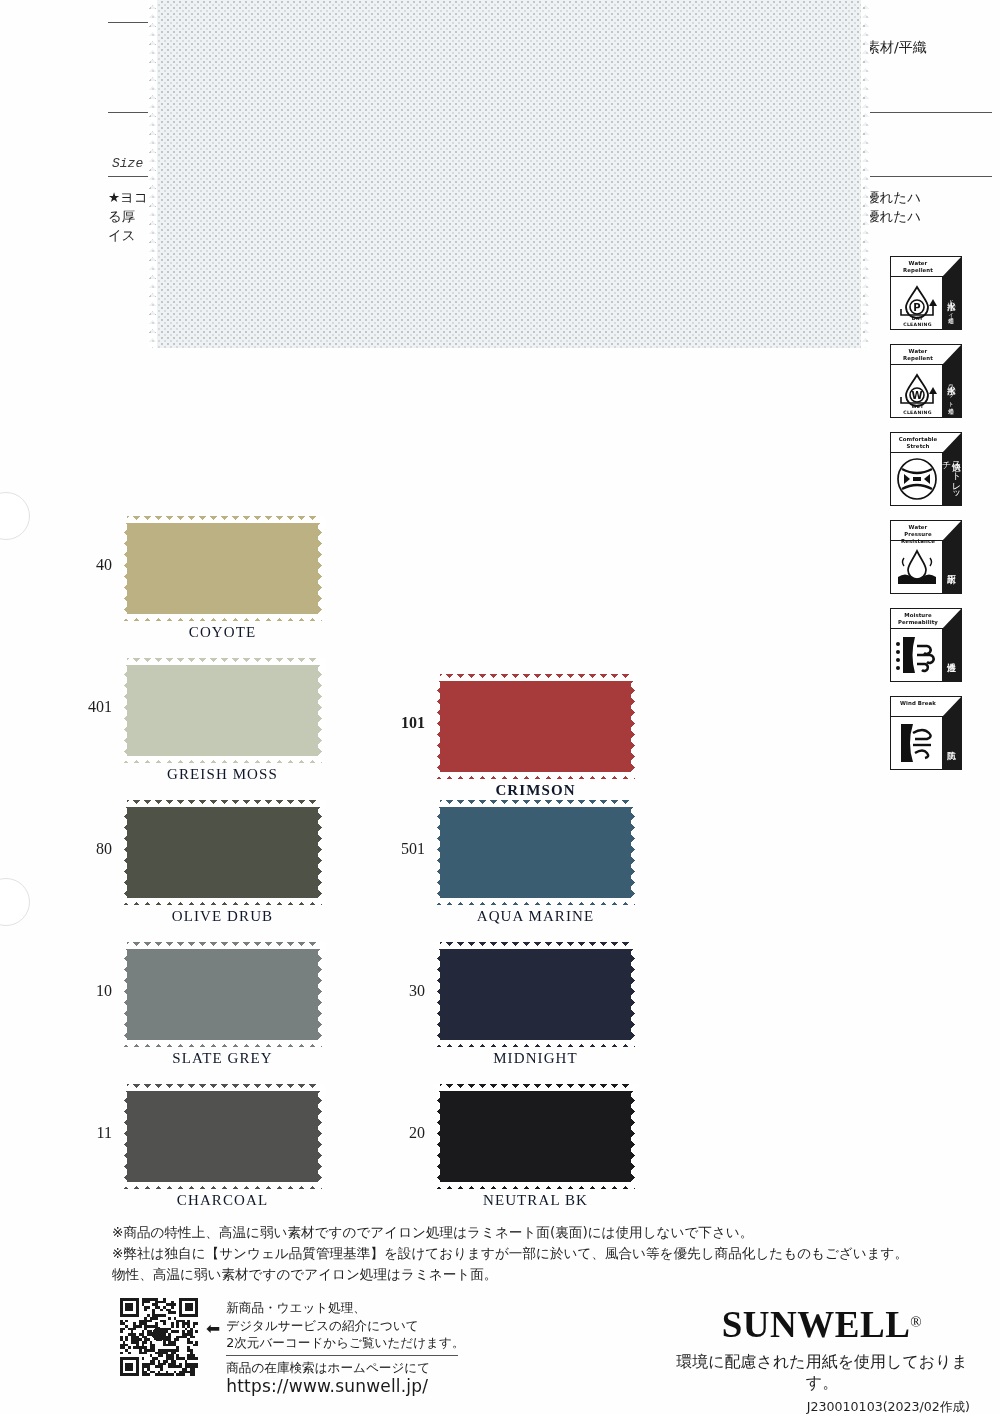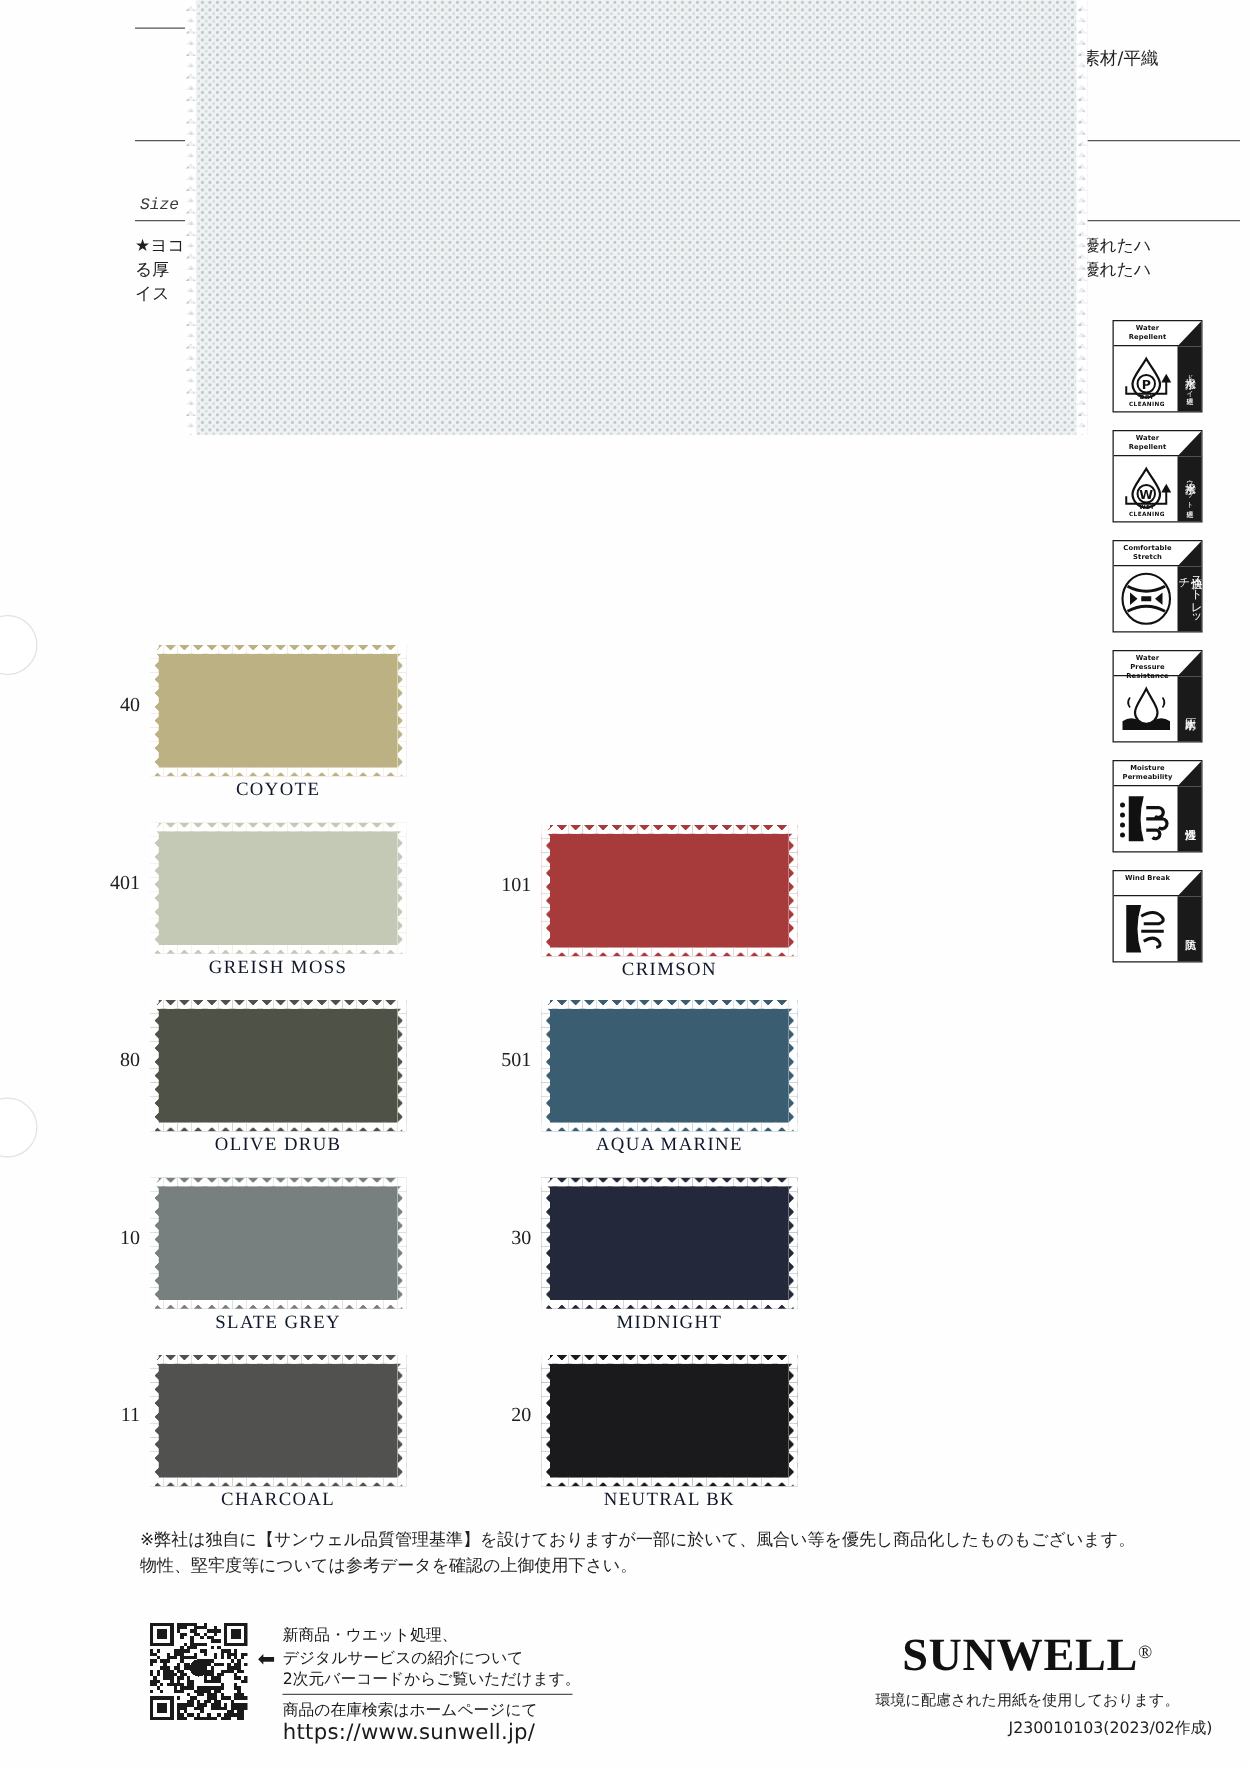--- a/index.html
+++ b/index.html
@@ -327,21 +327,21 @@
     color: #111;
     text-align: center;
   }
   .brand-logo .reg {
     font-size: 15px;
     vertical-align: 10px;
     font-weight: normal;
   }
   .brand-eco {
     font-family: "DejaVu Sans", sans-serif;
-    font-size: 12px;
+    font-size: 16px;
     color: #1f1f1f;
     margin-top: 7px;
     text-align: center;
   }
   .brand-code {
     font-family: "DejaVu Sans", sans-serif;
     font-size: 12.6px;
     color: #1f1f1f;
     margin-top: 5px;
     text-align: right;
@@ -503,21 +503,21 @@
         <div class="swatch-code">401</div>
         <div class="swatch-chip">
           <div class="fabric" style="background: rgb(195, 201, 180);"></div>
           <div class="pink-top" style="top: 0px; background-image: linear-gradient(45deg, rgb(255, 255, 255) 50%, transparent 50%), linear-gradient(-45deg, rgb(255, 255, 255) 50%, transparent 50%); background-size: 11px 8px; background-position: 0px 0px, 0px 0px;"></div>
           <div class="pink-bottom" style="bottom: 0px; background-image: linear-gradient(135deg, rgb(255, 255, 255) 50%, transparent 50%), linear-gradient(-135deg, rgb(255, 255, 255) 50%, transparent 50%); background-size: 11px 8px;"></div>
           <div class="pink-left" style="left: 0px; background-image: linear-gradient(45deg, rgb(255, 255, 255) 50%, transparent 50%), linear-gradient(135deg, rgb(255, 255, 255) 50%, transparent 50%); background-size: 8px 11px;"></div>
           <div class="pink-right" style="right: 0px; background-image: linear-gradient(-45deg, rgb(255, 255, 255) 50%, transparent 50%), linear-gradient(-135deg, rgb(255, 255, 255) 50%, transparent 50%); background-size: 8px 11px;"></div>
         </div>
         <div class="swatch-name">GREISH MOSS</div>
       </div>
-      <div class="swatch-cell" style="left: 375px; top: 144px;">
+      <div class="swatch-cell" style="left: 375px; top: 158px; font-weight: bold;">
         <div class="swatch-code">101</div>
         <div class="swatch-chip">
           <div class="fabric" style="background: rgb(167, 59, 60);"></div>
           <div class="pink-top" style="top: 0px; background-image: linear-gradient(45deg, rgb(255, 255, 255) 50%, transparent 50%), linear-gradient(-45deg, rgb(255, 255, 255) 50%, transparent 50%); background-size: 11px 8px; background-position: 0px 0px, 0px 0px;"></div>
           <div class="pink-bottom" style="bottom: 0px; background-image: linear-gradient(135deg, rgb(255, 255, 255) 50%, transparent 50%), linear-gradient(-135deg, rgb(255, 255, 255) 50%, transparent 50%); background-size: 11px 8px;"></div>
           <div class="pink-left" style="left: 0px; background-image: linear-gradient(45deg, rgb(255, 255, 255) 50%, transparent 50%), linear-gradient(135deg, rgb(255, 255, 255) 50%, transparent 50%); background-size: 8px 11px;"></div>
           <div class="pink-right" style="right: 0px; background-image: linear-gradient(-45deg, rgb(255, 255, 255) 50%, transparent 50%), linear-gradient(-135deg, rgb(255, 255, 255) 50%, transparent 50%); background-size: 8px 11px;"></div>
         </div>
         <div class="swatch-name">CRIMSON</div>
       </div>
@@ -583,22 +583,23 @@
           <div class="pink-top" style="top: 0px; background-image: linear-gradient(45deg, rgb(255, 255, 255) 50%, transparent 50%), linear-gradient(-45deg, rgb(255, 255, 255) 50%, transparent 50%); background-size: 11px 8px; background-position: 0px 0px, 0px 0px;"></div>
           <div class="pink-bottom" style="bottom: 0px; background-image: linear-gradient(135deg, rgb(255, 255, 255) 50%, transparent 50%), linear-gradient(-135deg, rgb(255, 255, 255) 50%, transparent 50%); background-size: 11px 8px;"></div>
           <div class="pink-left" style="left: 0px; background-image: linear-gradient(45deg, rgb(255, 255, 255) 50%, transparent 50%), linear-gradient(135deg, rgb(255, 255, 255) 50%, transparent 50%); background-size: 8px 11px;"></div>
           <div class="pink-right" style="right: 0px; background-image: linear-gradient(-45deg, rgb(255, 255, 255) 50%, transparent 50%), linear-gradient(-135deg, rgb(255, 255, 255) 50%, transparent 50%); background-size: 8px 11px;"></div>
         </div>
         <div class="swatch-name">NEUTRAL BK</div>
       </div>
     </div>
 
   <div class="notices">
+    <div>※商品の特性上、高温に弱い素材ですのでアイロン処理はラミネート面(裏面)には使用しないで下さい。</div>
     <div>※弊社は独自に【サンウェル品質管理基準】を設けておりますが一部に於いて、風合い等を優先し商品化したものもございます。</div>
-    <div>物性、堅牢度等については参考データを確認の上御使用下さい。</div>
+    <div>物性、高温に弱い素材ですのでアイロン処理はラミネート面。</div>
   </div>
 
   <div class="qr-block">
     <svg class="qr-code" viewBox="0 0 29 29" shape-rendering="crispEdges">
         <rect width="29" height="29" fill="#fff"></rect>
         <rect x="8" y="0" width="1" height="1" fill="#1a1a1a"></rect>
         <rect x="9" y="0" width="1" height="1" fill="#1a1a1a"></rect>
         <rect x="10" y="0" width="1" height="1" fill="#1a1a1a"></rect>
         <rect x="11" y="0" width="1" height="1" fill="#1a1a1a"></rect>
         <rect x="12" y="0" width="1" height="1" fill="#1a1a1a"></rect>

